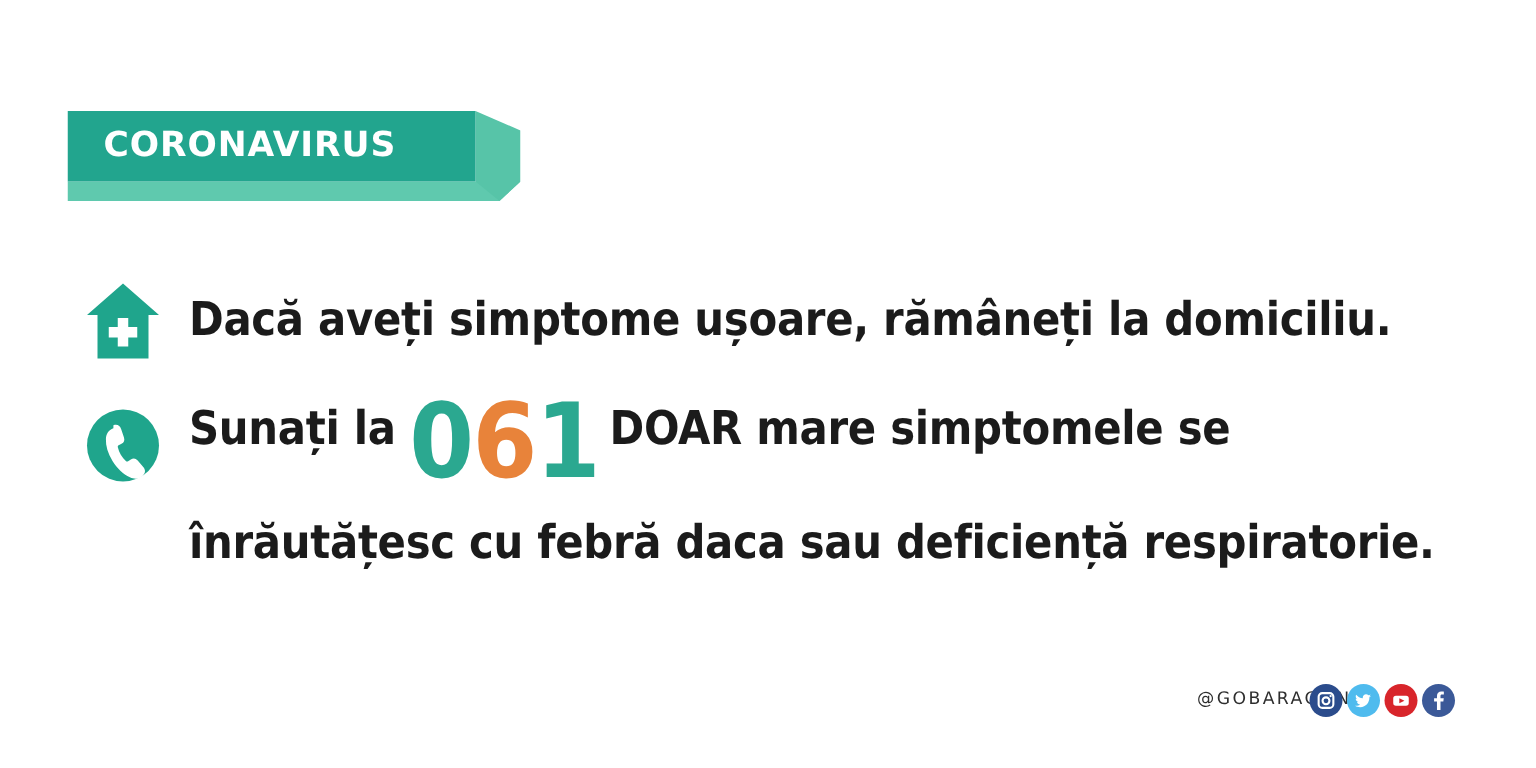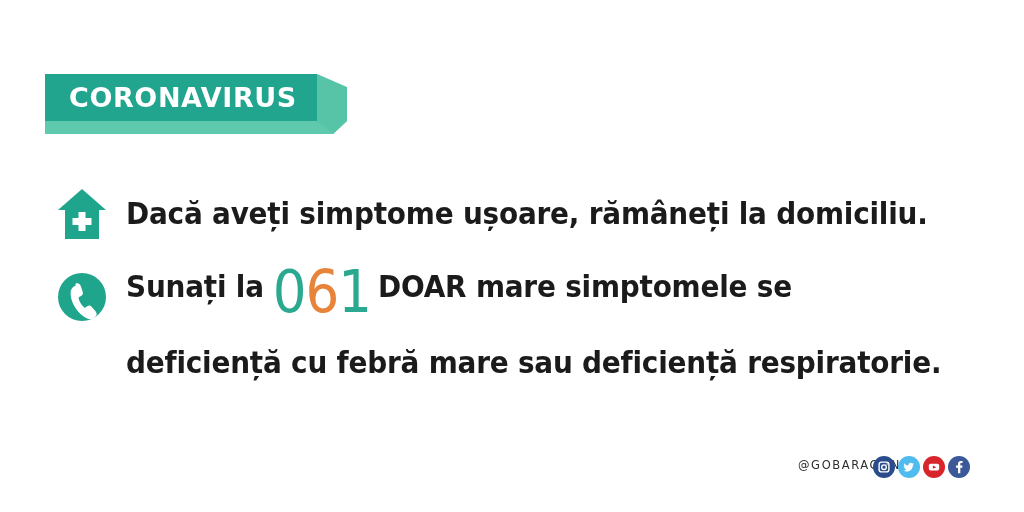--- a/index.html
+++ b/index.html
@@ -39,21 +39,21 @@
   }
   .ribbon-label {
     position: absolute;
     left: 24px;
     top: 0;
     height: 47px;
     line-height: 47px;
     color: #ffffff;
     font-family: "DejaVu Sans", "Liberation Sans", sans-serif;
     font-weight: bold;
-    font-size: 27px;
+    font-size: 23px;
     letter-spacing: 0.6px;
     white-space: nowrap;
   }
 
   
   .rows {
     position: absolute;
     left: 0;
     top: 0;
     width: 1024px;
@@ -86,22 +86,22 @@
   }
   .line-1 { top: 195px; }
   .line-2 { top: 268px; }
   .line-3 { top: 344px; }
 
   .line-2 .inline-wrap {
     display: inline-flex;
     align-items: flex-start;
   }
   .bignum {
-    font-size: 59px;
-    font-weight: normal;
+    font-size: 69px;
+    font-weight: bold;
     letter-spacing: -1px;
     line-height: 0.7;
     position: relative;
     top: 3px;
     padding: 0 7px 0 9px;
   }
   .bignum .d-teal { color: #2BA890; }
   .bignum .d-orange { color: #E8833A; }
 
   
@@ -174,21 +174,21 @@
   <div class="line line-2">
     <span class="inline-wrap">
       <span>Sunați la</span>
       <span class="bignum">
         <span class="d-teal">0</span><span class="d-orange">6</span><span class="d-teal">1</span>
       </span>
       <span>DOAR mare simptomele se</span>
     </span>
   </div>
 
-  <div class="line line-3">deficiență cu febră mare sau deficiență respiratorie.</div>
+  <div class="line line-3">înrăutățesc cu febră daca sau deficiență respiratorie.</div>
 </div>
 
 <div class="footer">
   <div class="handle">@GOBARAGON</div>
   <div class="socials">
 
     <span class="soc" style="background:#2B4C8C">
       <svg width="14" height="14" viewBox="0 0 20 20">
         <rect x="3" y="3" width="14" height="14" rx="3.5" ry="3.5" fill="none" stroke="#ffffff" stroke-width="2"></rect>
         <circle cx="10" cy="10.3" r="3.3" fill="none" stroke="#ffffff" stroke-width="2"></circle>

